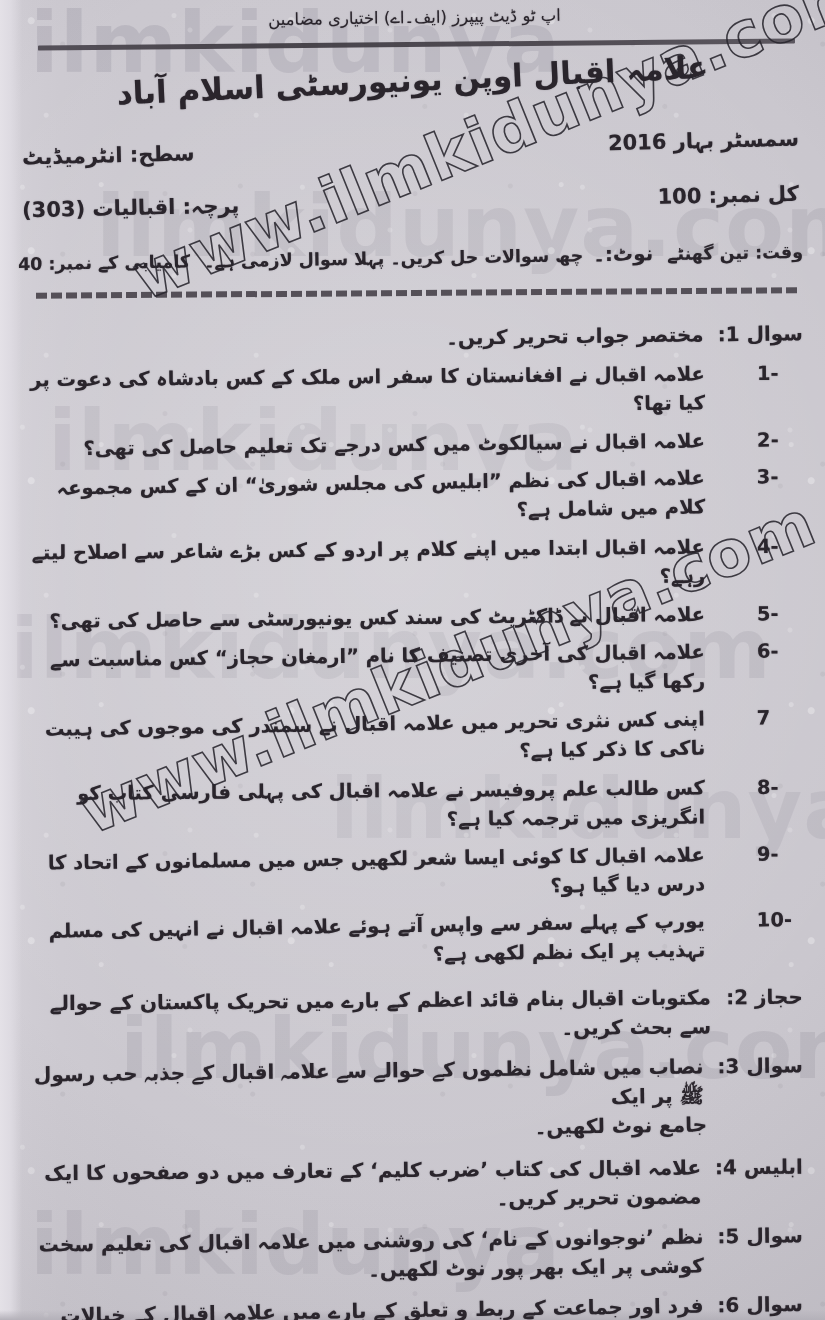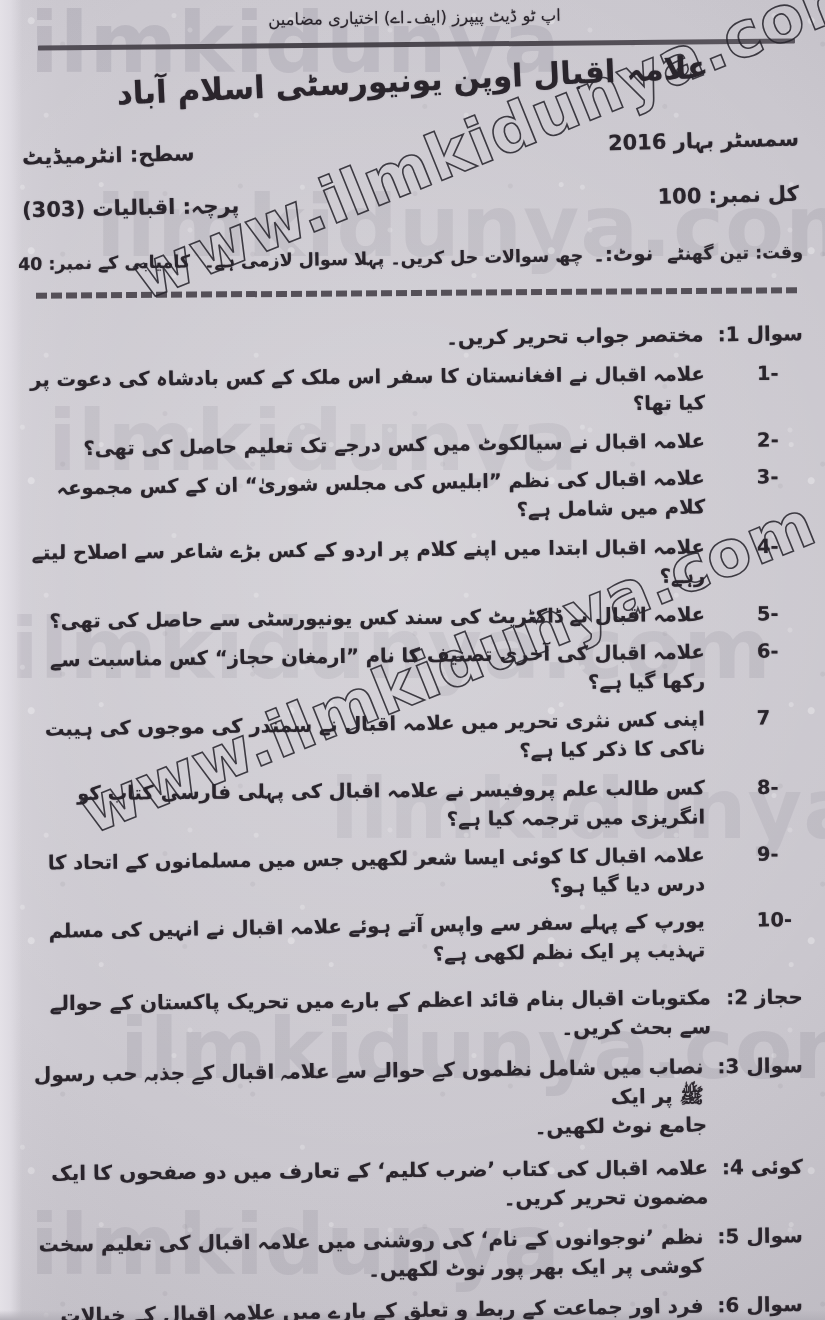--- a/index.html
+++ b/index.html
@@ -367,21 +367,21 @@
       <div class="q-block">
         <div class="q-main urdu sk1">
           <span class="q-label">سوال 3:</span>
           <span class="q-text">نصاب میں شامل نظموں کے حوالے سے علامہ اقبال کے جذبہ حب رسول ﷺ پر ایک</span>
         </div>
         <div class="q-cont urdu sk3">جامع نوٹ لکھیں۔</div>
       </div>
 
       <div class="q-block">
         <div class="q-main urdu sk2">
-          <span class="q-label">کوئی 4:</span>
+          <span class="q-label">ابلیس 4:</span>
           <span class="q-text">علامہ اقبال کی کتاب ’ضرب کلیم‘ کے تعارف میں دو صفحوں کا ایک مضمون تحریر کریں۔</span>
         </div>
       </div>
 
       <div class="q-block">
         <div class="q-main urdu sk1">
           <span class="q-label">سوال 5:</span>
           <span class="q-text">نظم ’نوجوانوں کے نام‘ کی روشنی میں علامہ اقبال کی تعلیم سخت کوشی پر ایک بھر پور نوٹ لکھیں۔</span>
         </div>
       </div>

